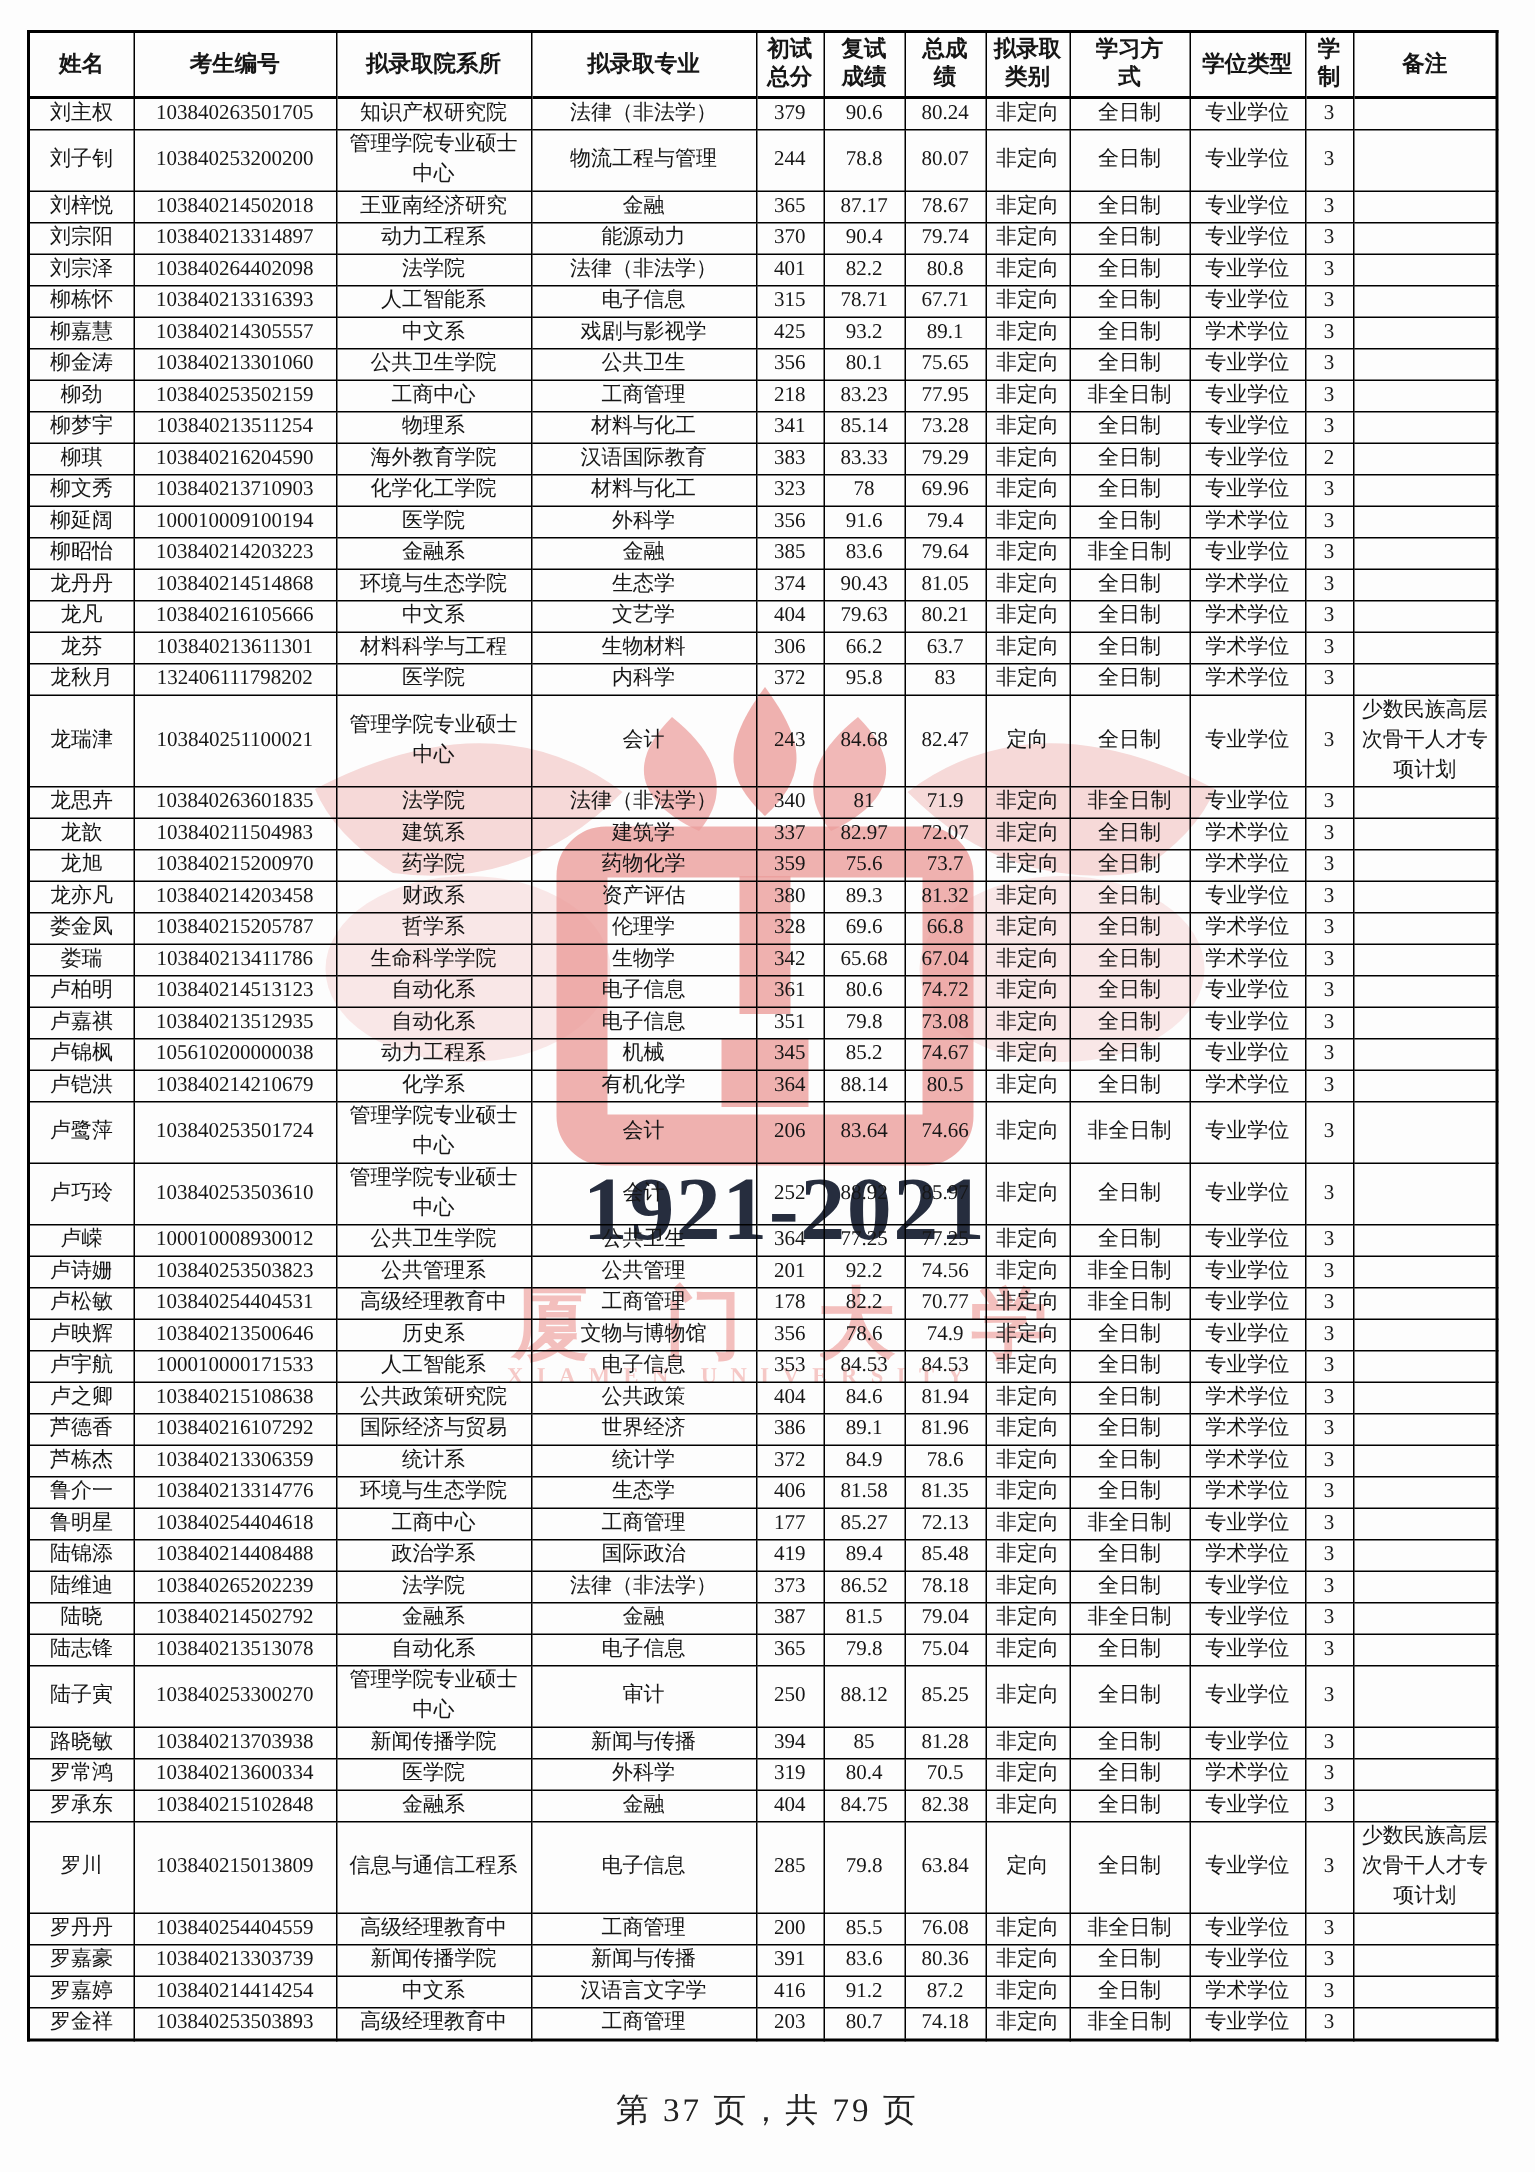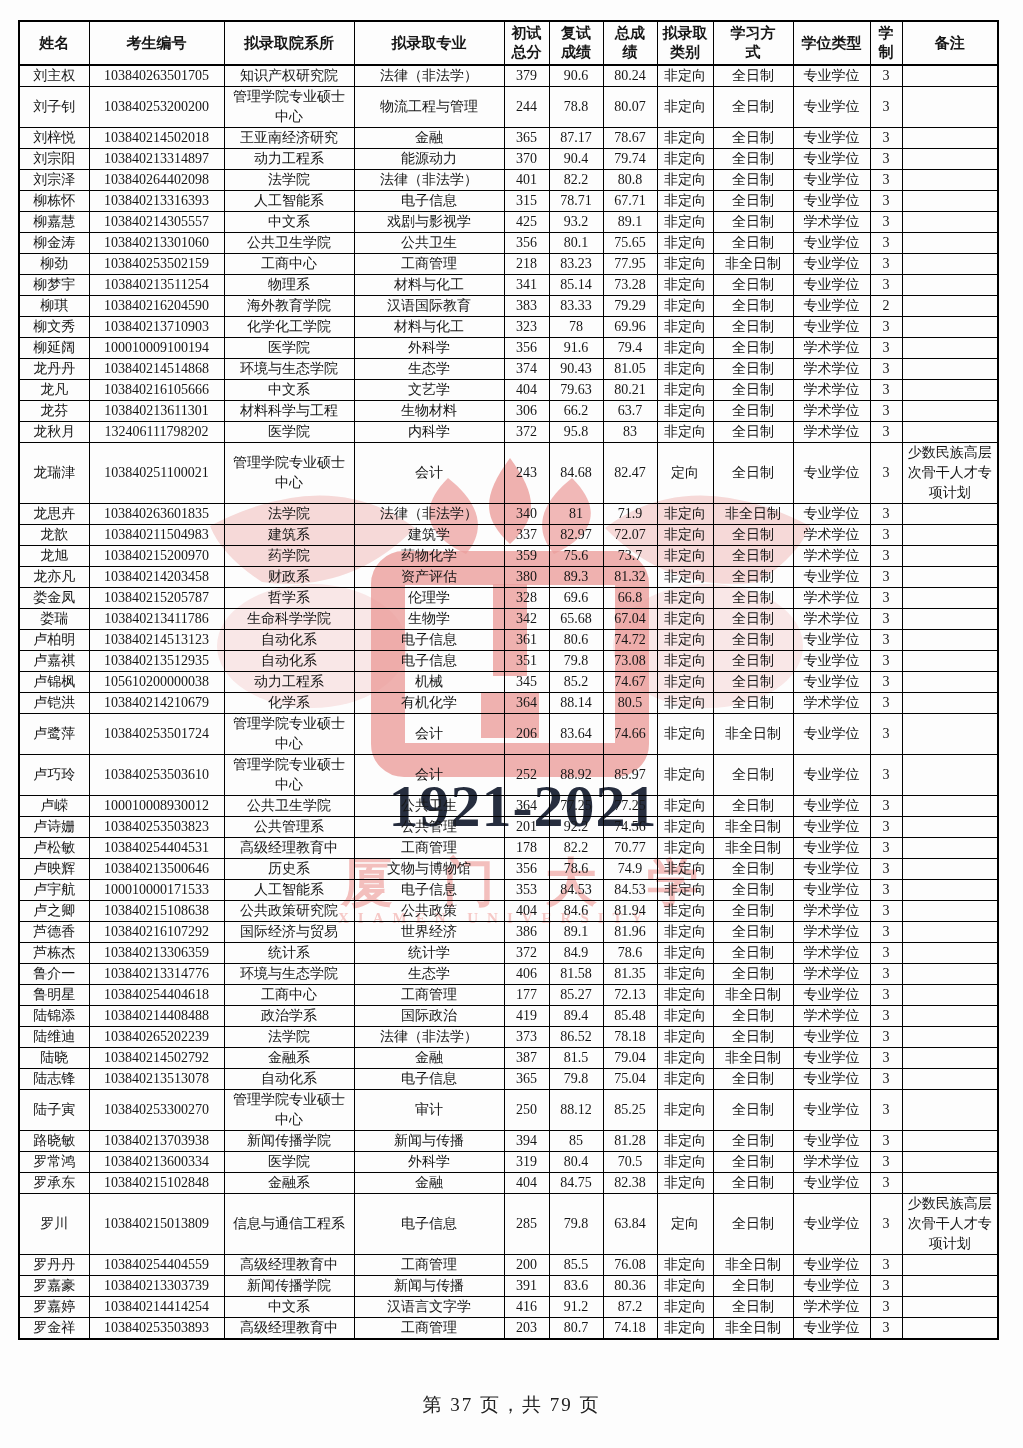--- a/index.html
+++ b/index.html
@@ -38,21 +38,21 @@
   .admission th {
     font-size:15px; font-weight:bold; line-height:19px; height:42px;
     white-space:pre-line;
   }
   .admission td { font-size:14px; line-height:20px; height:20px; }
   .admission thead tr th { border-bottom-width:2px; }
 
   
   .footer {
     position:absolute; left:0; right:0; top:1392px; text-align:center; z-index:2;
-    font-size:19px; letter-spacing:2px; color:#222;
+    font-size:22px; letter-spacing:2px; color:#222;
   }
 </style>
 </head>
 <body>
 
 <div class="page">
 
   <div class="watermark">
     <svg class="wm-emblem" viewBox="0 0 620 322" xmlns="http://www.w3.org/2000/svg">
       <g fill="#eb9d9b">
@@ -290,20 +290,34 @@
           <td>356</td>
           <td>91.6</td>
           <td>79.4</td>
           <td>非定向</td>
           <td>全日制</td>
           <td>学术学位</td>
           <td>3</td>
           <td></td>
         </tr>
         <tr>
+          <td>柳昭怡</td>
+          <td>103840214203223</td>
+          <td>金融系</td>
+          <td>金融</td>
+          <td>385</td>
+          <td>83.6</td>
+          <td>79.64</td>
+          <td>非定向</td>
+          <td>非全日制</td>
+          <td>专业学位</td>
+          <td>3</td>
+          <td></td>
+        </tr>
+        <tr>
           <td>龙丹丹</td>
           <td>103840214514868</td>
           <td>环境与生态学院</td>
           <td>生态学</td>
           <td>374</td>
           <td>90.43</td>
           <td>81.05</td>
           <td>非定向</td>
           <td>全日制</td>
           <td>学术学位</td>

